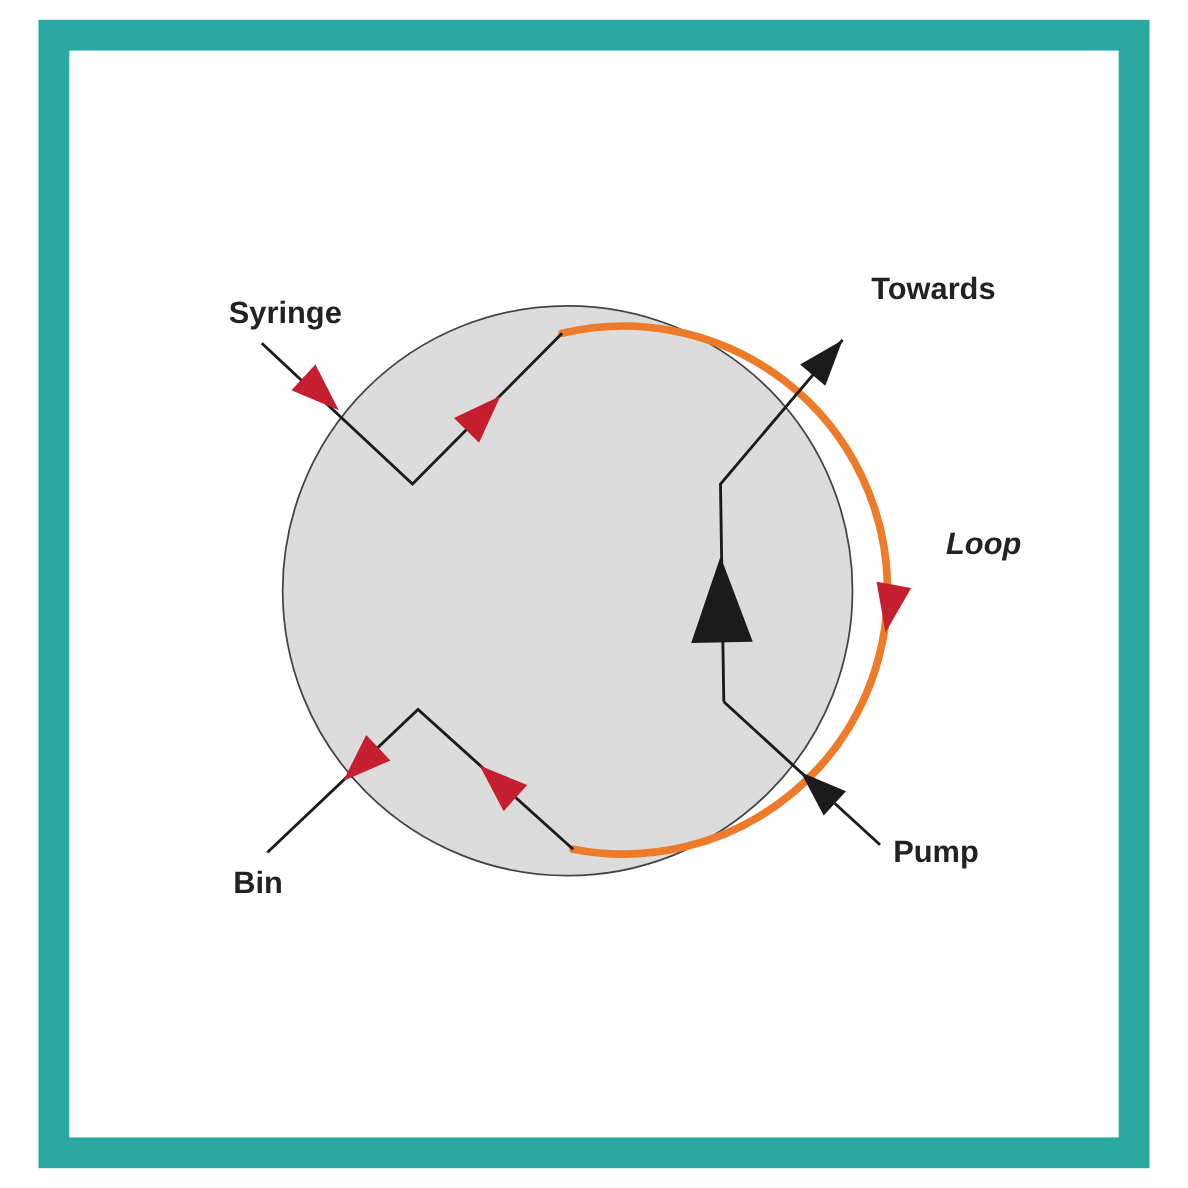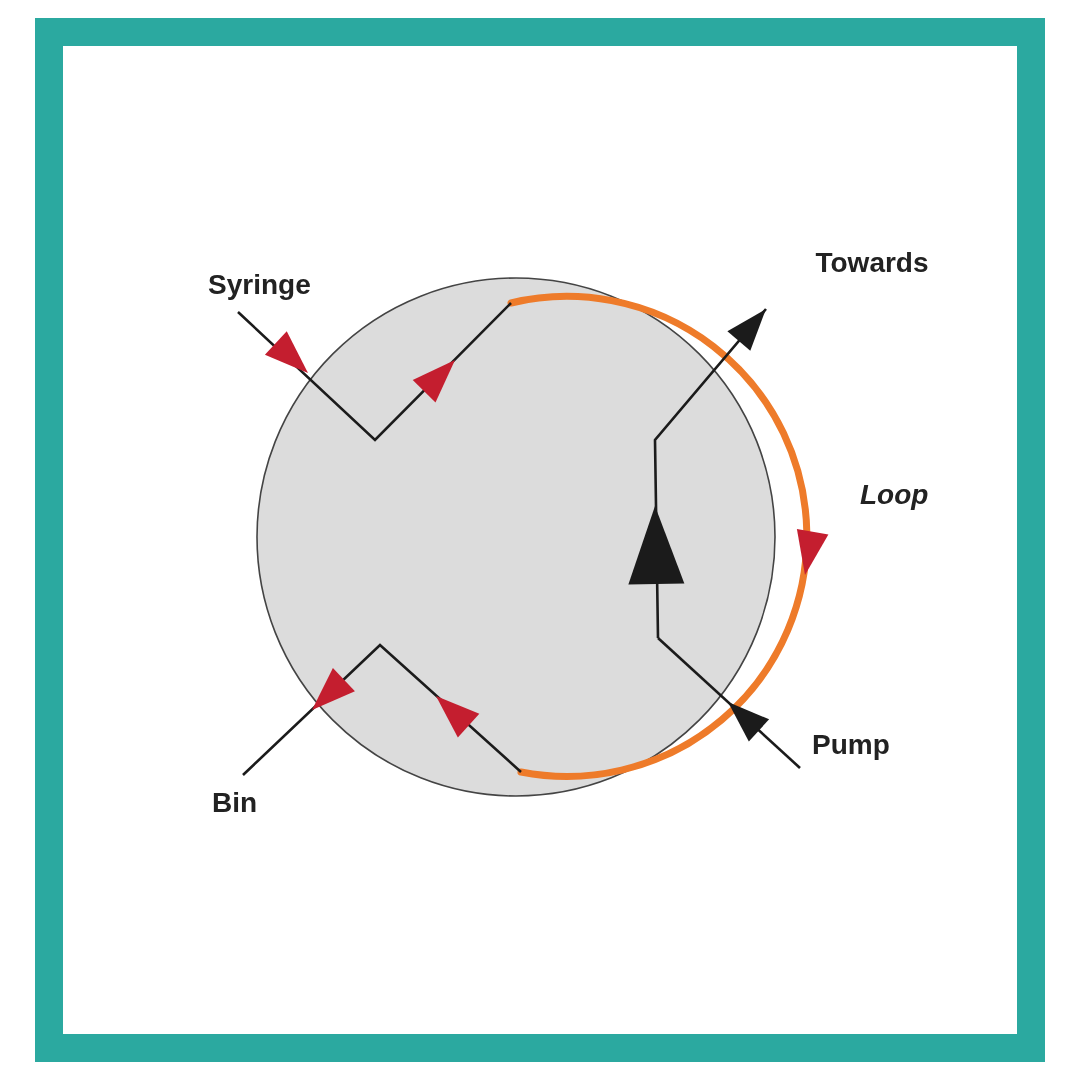--- a/index.html
+++ b/index.html
@@ -53,21 +53,21 @@
   .red-arrow path{fill:var(--arrow_red);stroke:none;}
   .black-arrow path{fill:var(--line_black);stroke:none;}
   .label{
     position:absolute;
     color:var(--label_text);
     font-size:28px;
     font-weight:600;
     line-height:34px;
     white-space:nowrap;
   }
-  .label.center{text-align:center;}
+  .label.center{text-align:left;}
 </style>
 </head>
 <body>
 
 <div class="canvas">
 
   <div class="frame"></div>
 
   <svg class="diagram" viewBox="0 0 1080 1080" aria-hidden="true">
 
@@ -111,17 +111,17 @@
   </svg>
 
   <div class="label" style="left:160px;top:268px;margin-left:48px;">Syringe</div>
 
   <div class="label center" style="left:792px;top:246px;width:160px;">
     <div>Towards</div>
   </div>
 
   <div class="label" style="left:860px;top:478px;font-style:italic;">Loop</div>
 
-  <div class="label" style="left:812px;top:728px;">Pump</div>
+  <div class="label" style="left:812px;top:758px;">Pump</div>
 
   <div class="label" style="left:212px;top:786px;">Bin</div>
 
 </div>
 
 </body></html>

